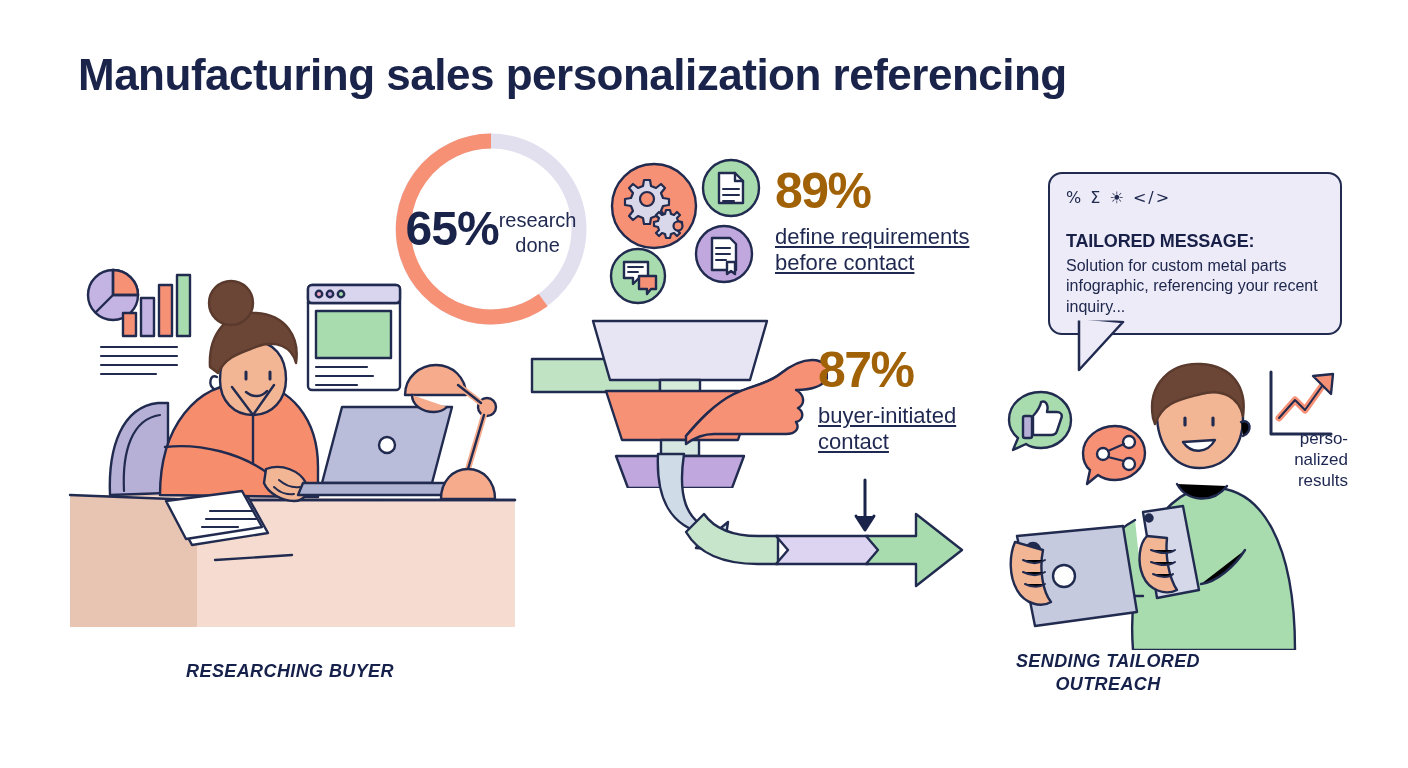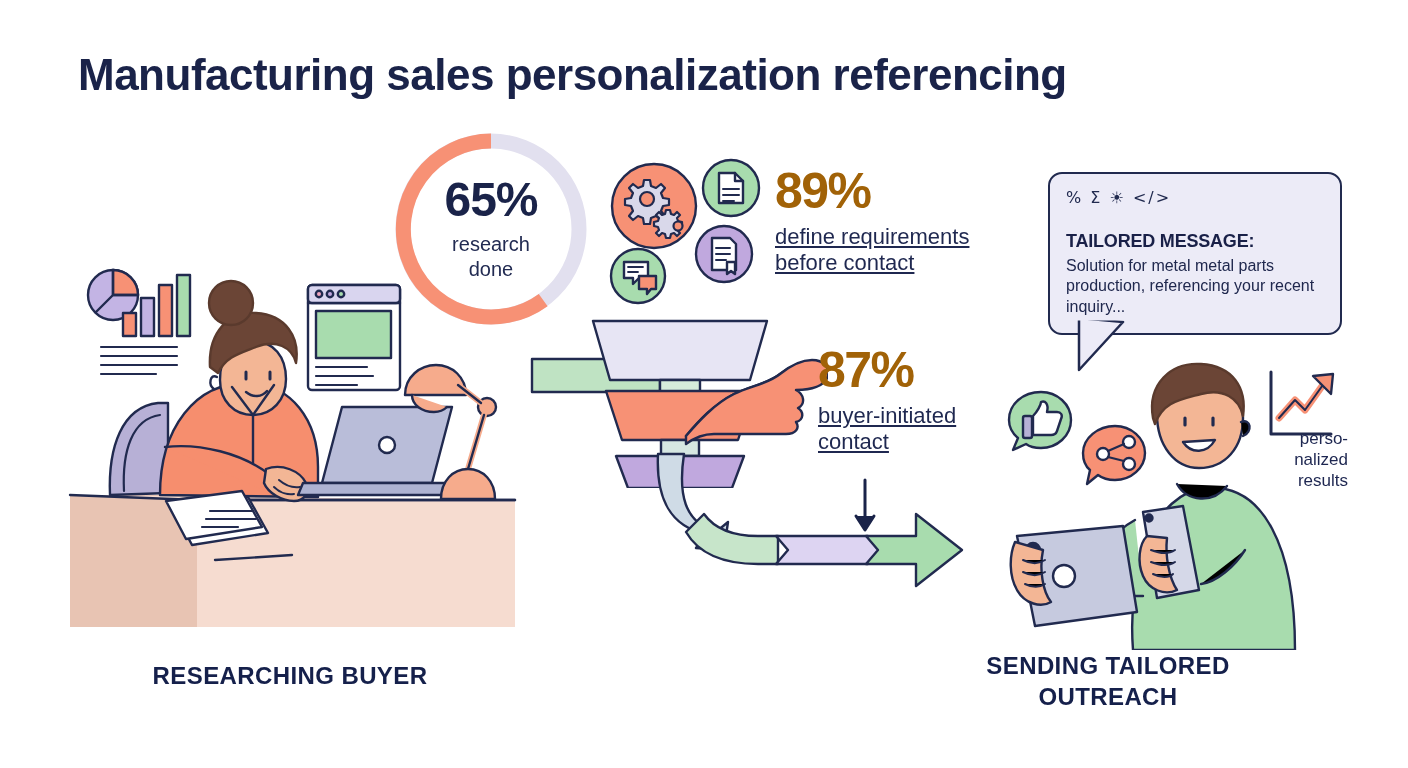--- a/index.html
+++ b/index.html
@@ -45,21 +45,21 @@
     top: 128px;
     width: 202px;
     height: 202px;
   }
   #donut-stat .donut-svg { position: absolute; left: 0; top: 0; }
   #donut-stat .donut-center {
     position: absolute;
     left: 0; top: 0;
     width: 202px; height: 202px;
     display: flex;
-    flex-direction: column;
+    flex-direction: row;
     align-items: center;
     justify-content: center;
     text-align: center;
   }
   #donut-stat .donut-pct {
     font-size: 48px;
     font-weight: 700;
     color: #1a2349;
     line-height: 1;
     letter-spacing: -1px;
@@ -121,26 +121,27 @@
   #message-bubble .bub-body {
     font-size: 16px;
     line-height: 1.28;
     color: #20284e;
   }
   #bubble-tail { position: absolute; left: 1075px; top: 318px; }
 
   
   .section-caption {
     position: absolute;
-    font-size: 24px;
+    font-size: 18px;
     font-weight: 700;
     color: #15204b;
     letter-spacing: 0.4px;
     text-align: center;
     line-height: 1.3;
+    font-style: italic;
   }
   #caption-left { left: 90px; top: 660px; width: 400px; }
   #caption-right { left: 950px; top: 650px; width: 316px; }
 
   
   #results-label {
     position: absolute;
     left: 1262px;
     top: 428px;
     width: 86px;
@@ -360,21 +361,21 @@
 
       <path d="M136 84 H228 L240 98 L228 112 H136 L148 98 Z" fill="#ddd4f2"></path>
 
       <path d="M226 84 H276 V62 L322 98 L276 134 V112 H226 L238 98 Z" fill="#a8dcae"></path>
     </g>
   </svg>
 
   <div id="message-bubble">
     <div class="bub-symbols">% Σ ☀ &lt;/&gt;</div>
     <div class="bub-heading">TAILORED MESSAGE:</div>
-    <div class="bub-body">Solution for metal metal parts production, referencing your recent inquiry...</div>
+    <div class="bub-body">Solution for custom metal parts infographic, referencing your recent inquiry...</div>
   </div>
   <svg id="bubble-tail" width="70" height="56" viewBox="0 0 70 56">
     <path d="M4 0 L4 52 L48 4 Z" fill="#ecebf7" stroke="#212a4f" stroke-width="2.5" stroke-linejoin="round"></path>
     <path d="M2 0 H50" stroke="#ecebf7" stroke-width="5"></path>
   </svg>
 
   <svg class="abs" style="left:995px; top:360px;" width="350" height="290" viewBox="0 0 350 290">
     <g stroke="#212a4f" stroke-width="2.4" stroke-linecap="round" stroke-linejoin="round">
 
       <g>

